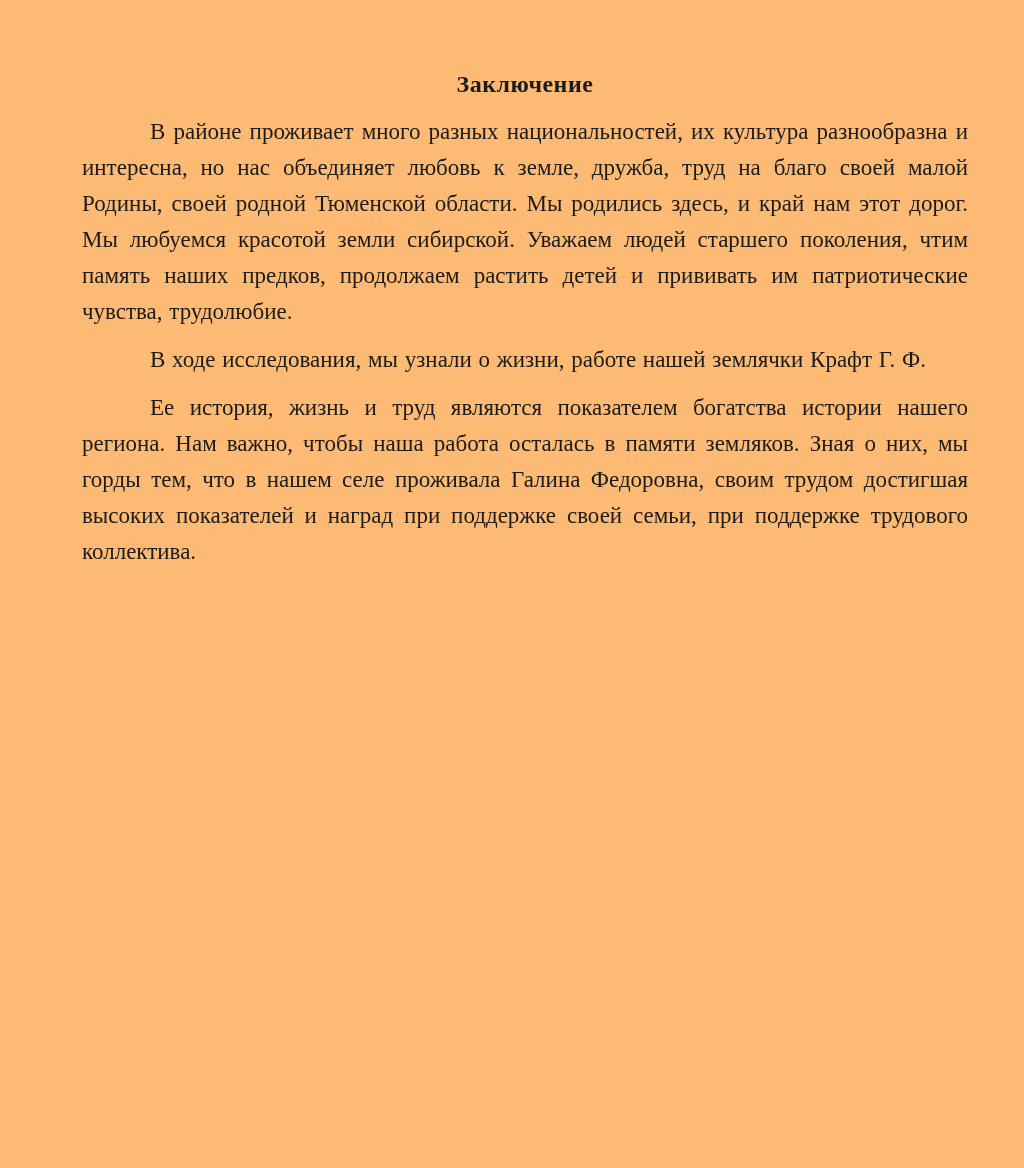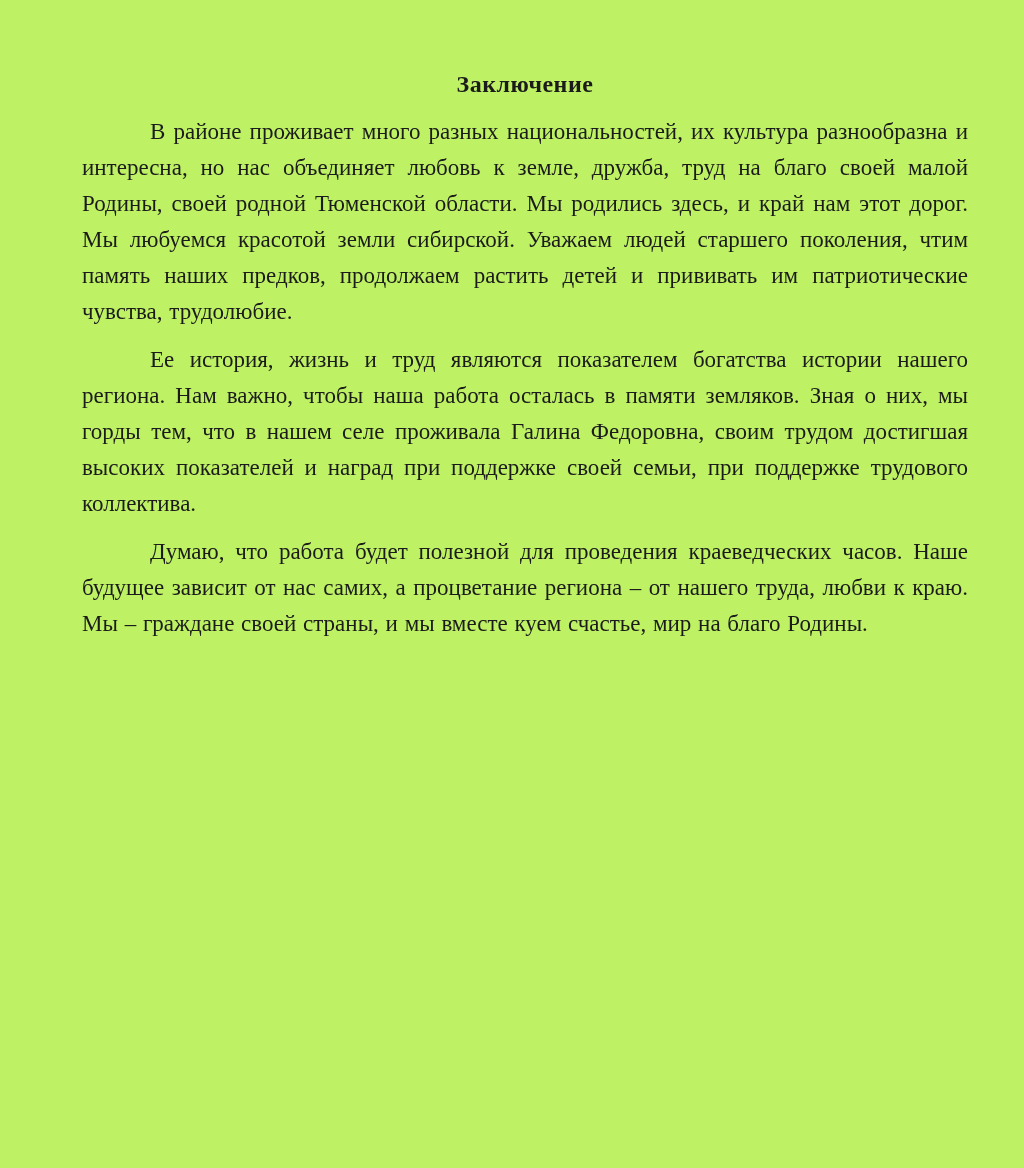--- a/index.html
+++ b/index.html
@@ -5,21 +5,21 @@
   html, body {
     margin: 0;
     padding: 0;
     background: #ffffff;
   }
   .page {
     position: relative;
     width: 1024px;
     height: 1168px;
     box-sizing: border-box;
-    background: #bef264;
+    background: #fdba74;
     padding: 66px 44px 0 70px;
     font-family: "Liberation Serif", "DejaVu Serif", serif;
     color: #1b1b1b;
     font-size: 23px;
     line-height: 36px;
     overflow: hidden;
   }
   .doc-title {
     margin: 0;
     text-align: center;
@@ -36,18 +36,18 @@
   }
 </style>
 </head>
 <body>
 
 <div class="page">
   <h1 class="doc-title">Заключение</h1>
 
   <p class="doc-paragraph">В районе проживает много разных национальностей, их культура разнообразна и интересна, но нас объединяет любовь к земле, дружба, труд на благо своей малой Родины, своей родной Тюменской области. Мы родились здесь, и край нам этот дорог. Мы любуемся красотой земли сибирской. Уважаем людей старшего поколения, чтим память наших предков, продолжаем растить детей и прививать им патриотические чувства, трудолюбие.</p>
 
+  <p class="doc-paragraph">В ходе исследования, мы узнали о жизни, работе нашей землячки Крафт Г. Ф.</p>
 
   <p class="doc-paragraph">Ее история, жизнь и труд являются показателем богатства истории нашего региона. Нам важно, чтобы наша работа осталась в памяти земляков. Зная о них, мы горды тем, что в нашем селе проживала Галина Федоровна, своим трудом достигшая высоких показателей и наград при поддержке своей семьи, при поддержке трудового коллектива.</p>
 
-  <p class="doc-paragraph">Думаю, что работа будет полезной для проведения краеведческих часов. Наше будущее зависит от нас самих, а процветание региона – от нашего труда, любви к краю. Мы – граждане своей страны, и мы вместе куем счастье, мир на благо Родины.</p>
 
 </div>
 
 </body></html>

